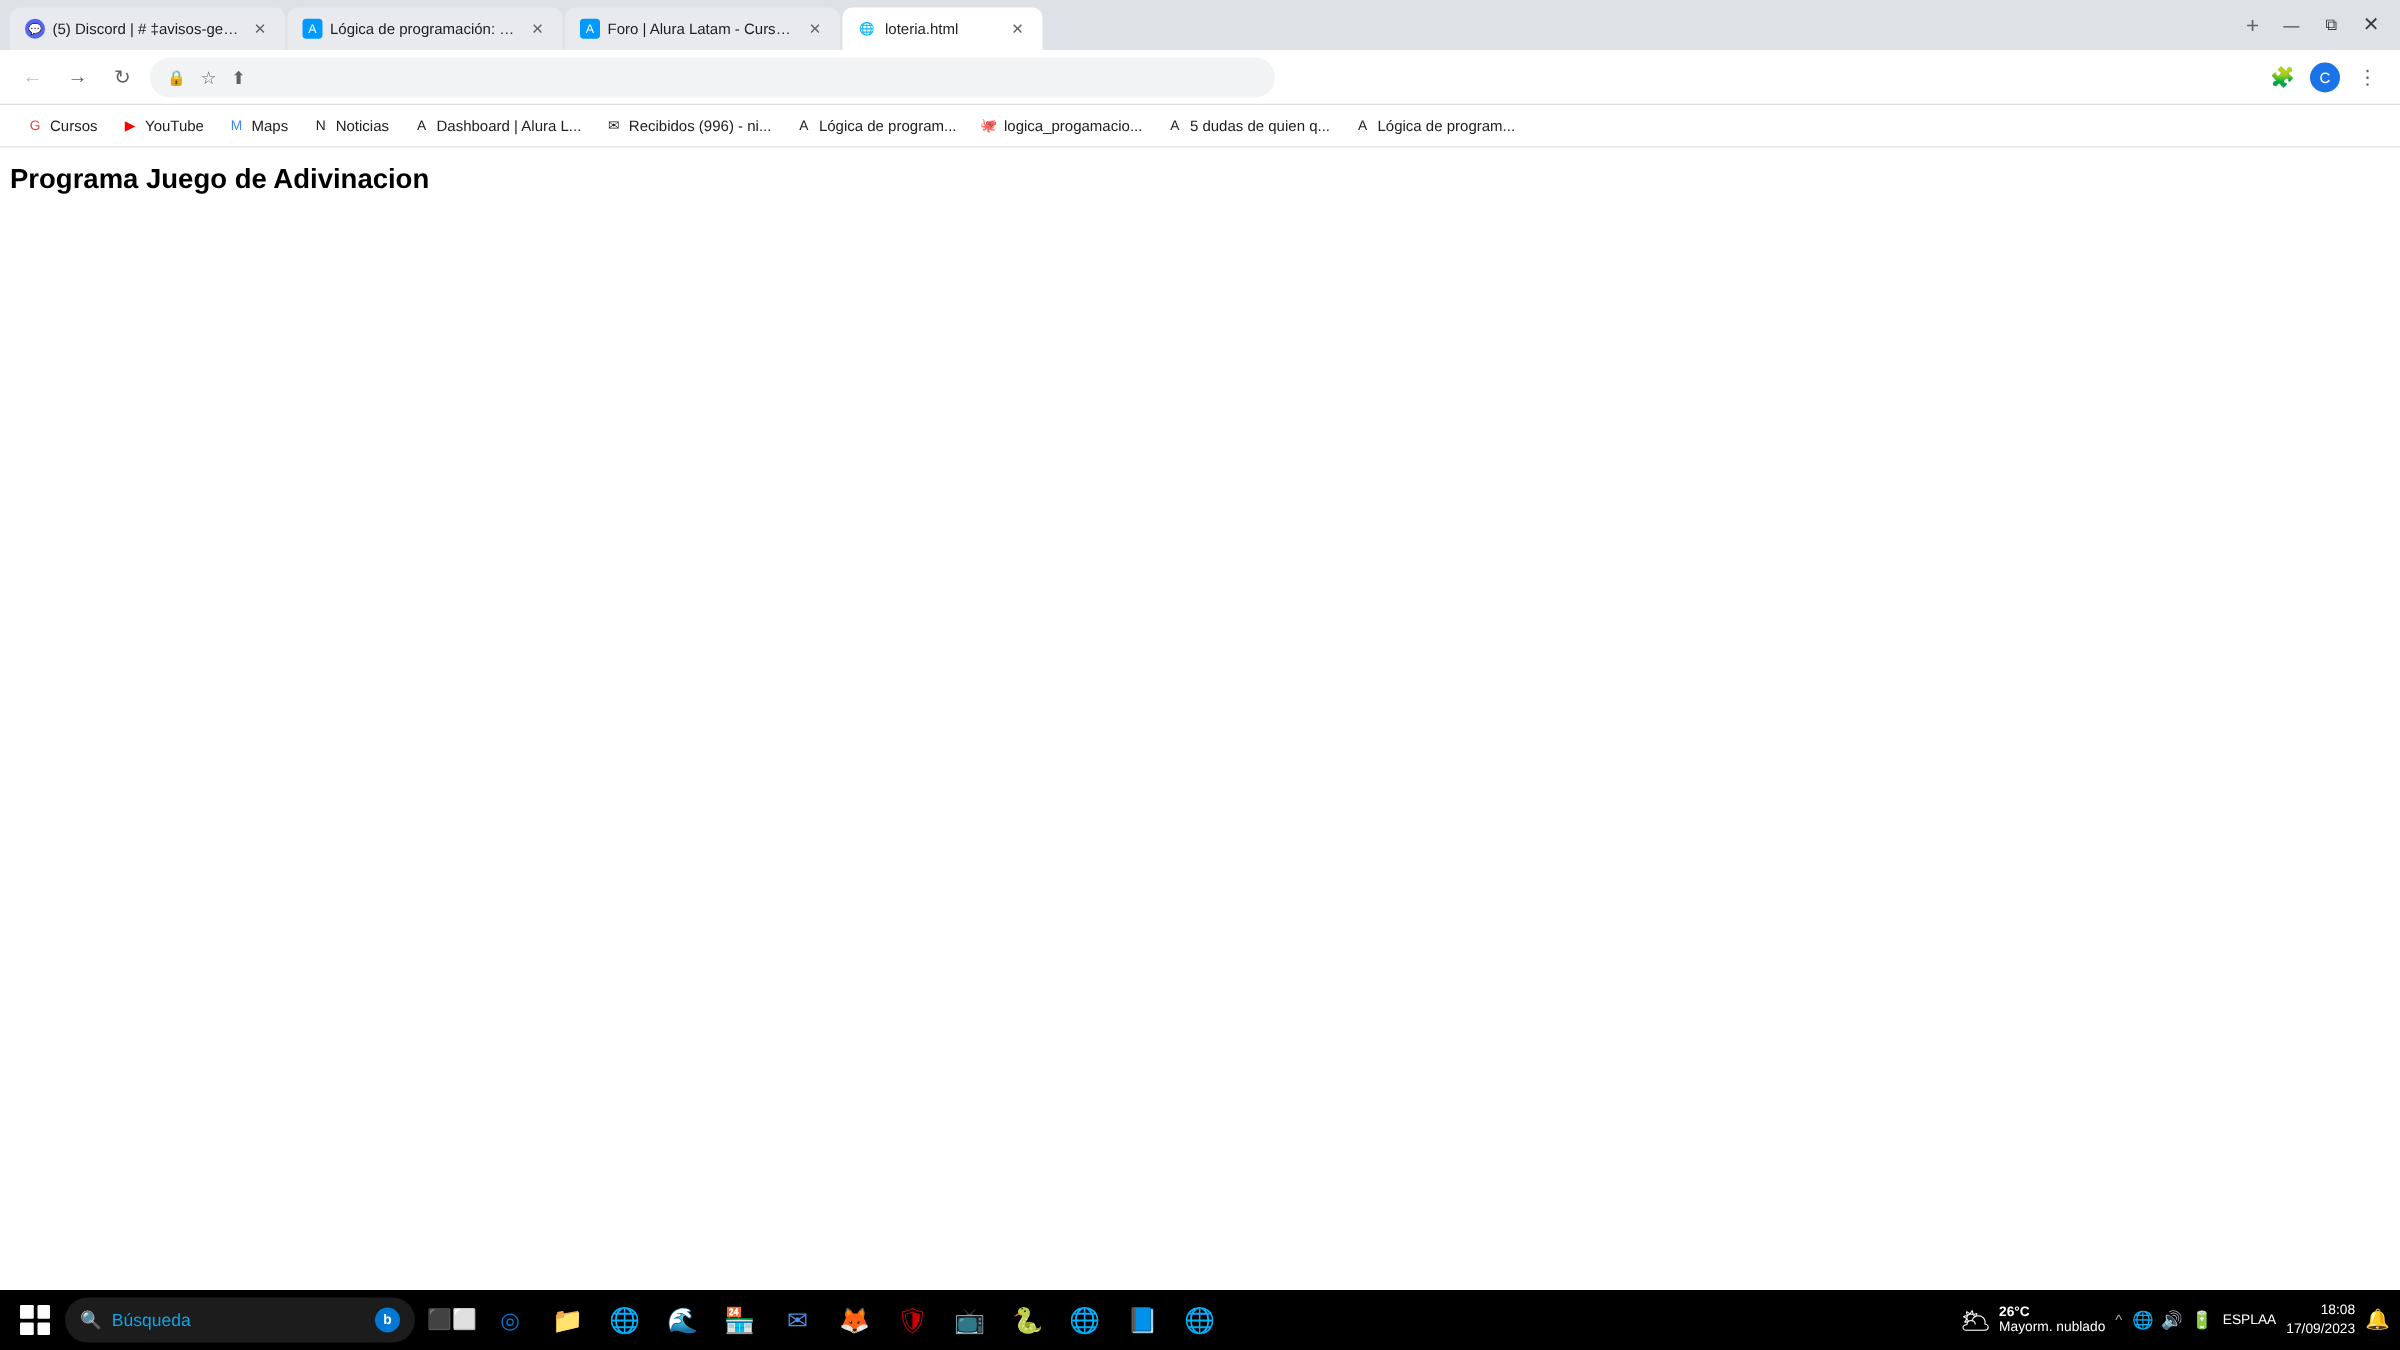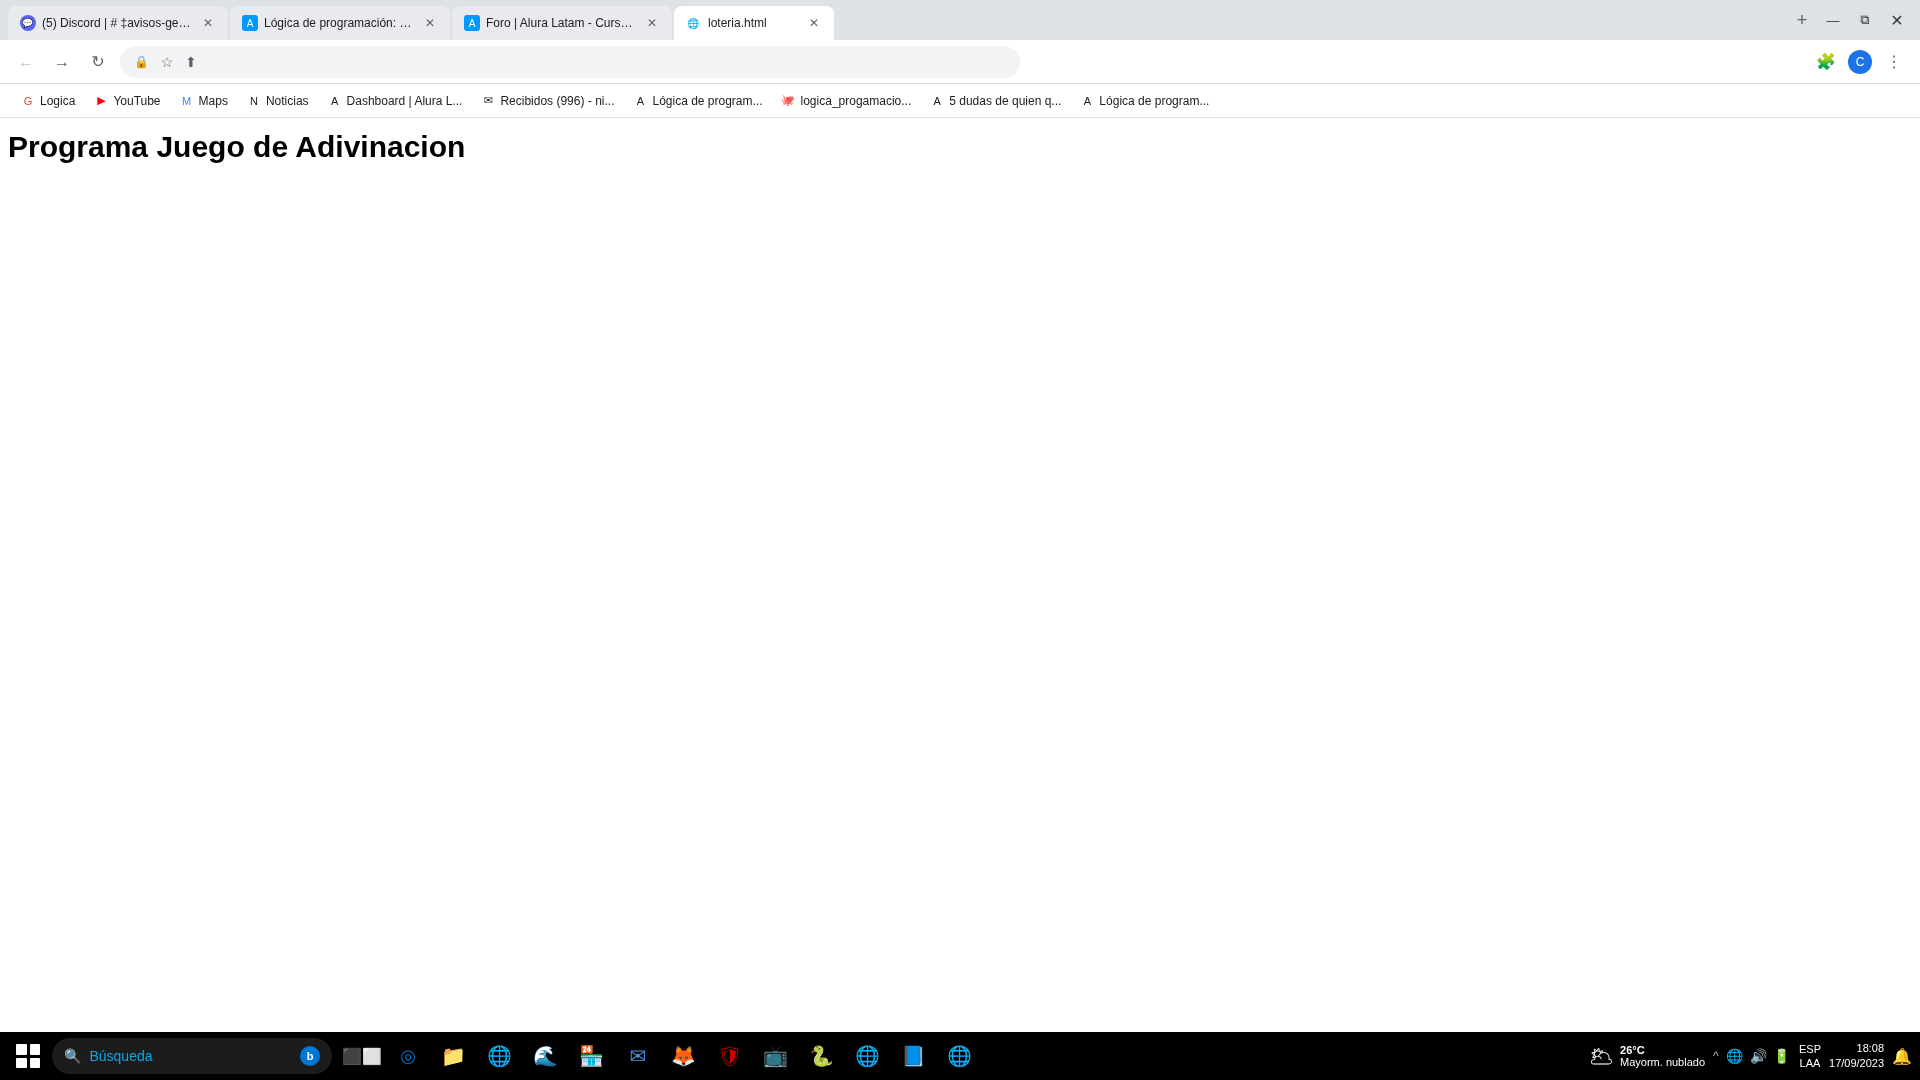--- a/index.html
+++ b/index.html
@@ -221,21 +221,21 @@
     }
 
     
     .page-content {
       flex: 1;
       background: #ffffff;
       padding: 12px 8px;
     }
 
     .page-title {
-      font-size: 30px;
+      font-size: 22px;
       font-weight: bold;
       color: #000;
       margin-bottom: 16px;
     }
 
     .page-body {
       font-size: 16px;
       color: #000;
     }
 
@@ -330,22 +330,22 @@
 
     .taskbar-right {
       margin-left: auto;
       display: flex;
       align-items: center;
       gap: 8px;
     }
 
     .taskbar-lang {
       display: flex;
-      flex-direction: column;
-      align-items: center;
+      flex-direction: row;
+      align-items: flex-start;
       color: #fff;
       font-size: 11px;
       line-height: 1.3;
     }
 
     .taskbar-icons-cluster {
       display: flex;
       align-items: center;
       gap: 6px;
     }
@@ -436,21 +436,21 @@
         <div style="width:24px;height:24px;border-radius:50%;background:#1a73e8;display:flex;align-items:center;justify-content:center;color:white;font-size:12px;">C</div>
       </div>
       <div class="toolbar-icon">⋮</div>
     </div>
   </div>
 
   <div class="bookmarks-bar">
     <div id="bookmarks-container" style="display:flex;gap:2px;">
         <div class="bookmark-item">
           <span class="bm-favicon" style="color: rgb(234, 67, 53);">G</span>
-          <span>Logica</span>
+          <span>Cursos</span>
         </div>
         <div class="bookmark-item">
           <span class="bm-favicon" style="color: rgb(255, 0, 0);">▶</span>
           <span>YouTube</span>
         </div>
         <div class="bookmark-item">
           <span class="bm-favicon" style="color: rgb(66, 133, 244);">M</span>
           <span>Maps</span>
         </div>
         <div class="bookmark-item">

